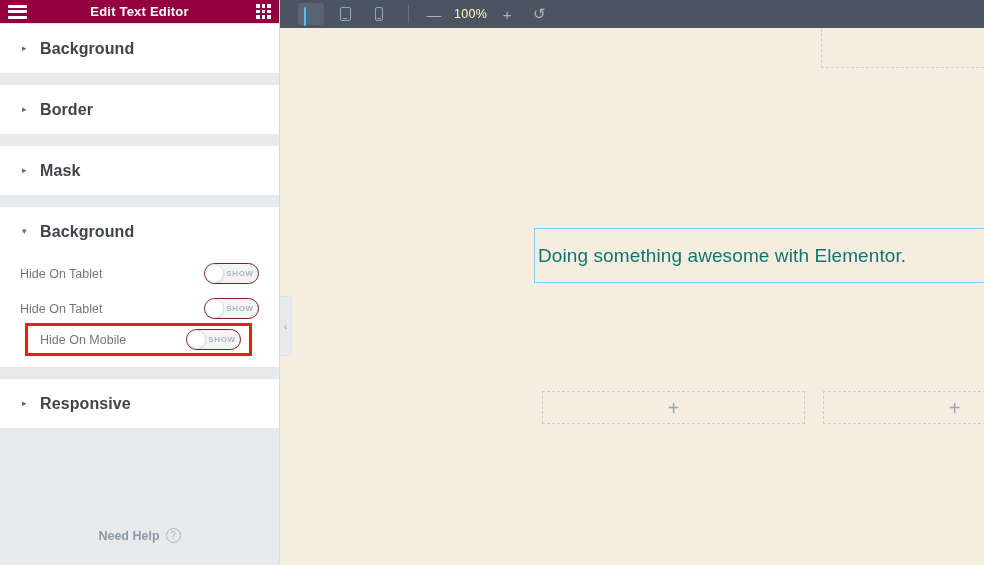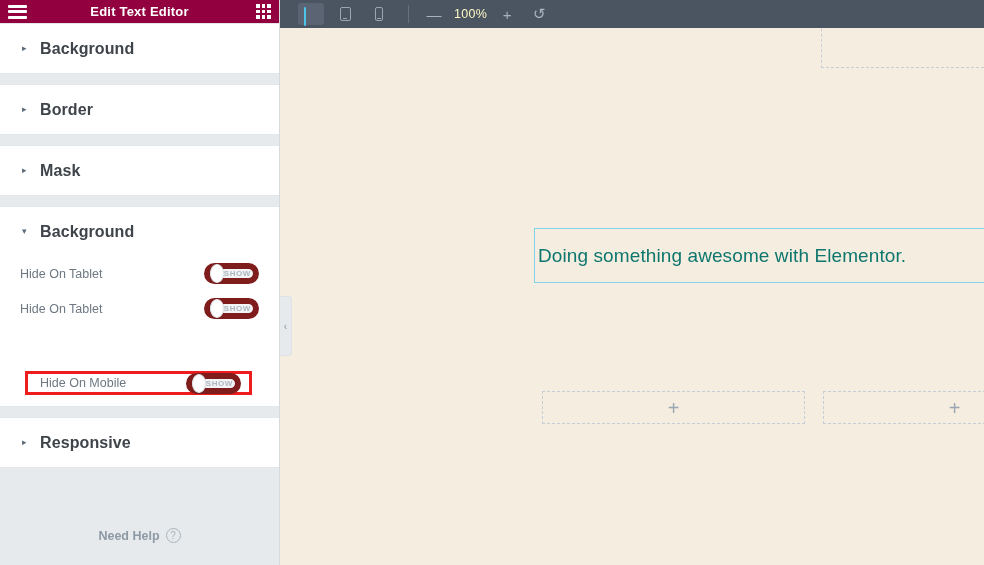--- a/index.html
+++ b/index.html
@@ -65,38 +65,37 @@
     font-size: 11.5px; line-height: 17px; color: #9aa3ab;
     font-style: italic; padding: 2px 0 14px 0;
   }
   .ctrl-row {
     display: flex; align-items: center; justify-content: space-between;
     height: 35px; position: relative;
   }
   .ctrl-label { font-size: 12.5px; color: #6d7882; }
   .switch {
     width: 55px; height: 21px; border-radius: 11px;
-    background: #f2f4f6; border: 6px solid #7f1d1d;
+    background: #f2f4f6; border: 1px solid #7f1d1d;
     display: flex; align-items: center; cursor: pointer; position: relative;
   }
   .switch .knob {
     width: 19px; height: 19px; border-radius: 50%;
     background: #fff; border: 1px solid #dfe3e7; margin-left: 0px;
     box-shadow: 0 1px 2px rgba(0,0,0,.12);
   }
   .switch .stext {
     flex: 1; text-align: center; font-size: 8px; font-weight: bold;
     letter-spacing: .6px; color: #aeb7bf; padding-right: 2px;
   }
   .hl {
     outline: 3px solid #ee1c1c;
     margin-left: 8px; margin-right: 10px;
     padding-left: 12px; padding-right: 8px;
-    height: 18px;
-    margin-top: 48px;
+    height: 27px;
   }
   .panel-footer {
     height: 60px; display: flex; align-items: center; justify-content: center;
     background: #e6eaec;
   }
   .need-help {
     font-size: 12.5px; font-weight: bold; color: #8d99a4;
     display: flex; align-items: flex-end; gap: 6px; cursor: pointer;
   }
   .qmark {

